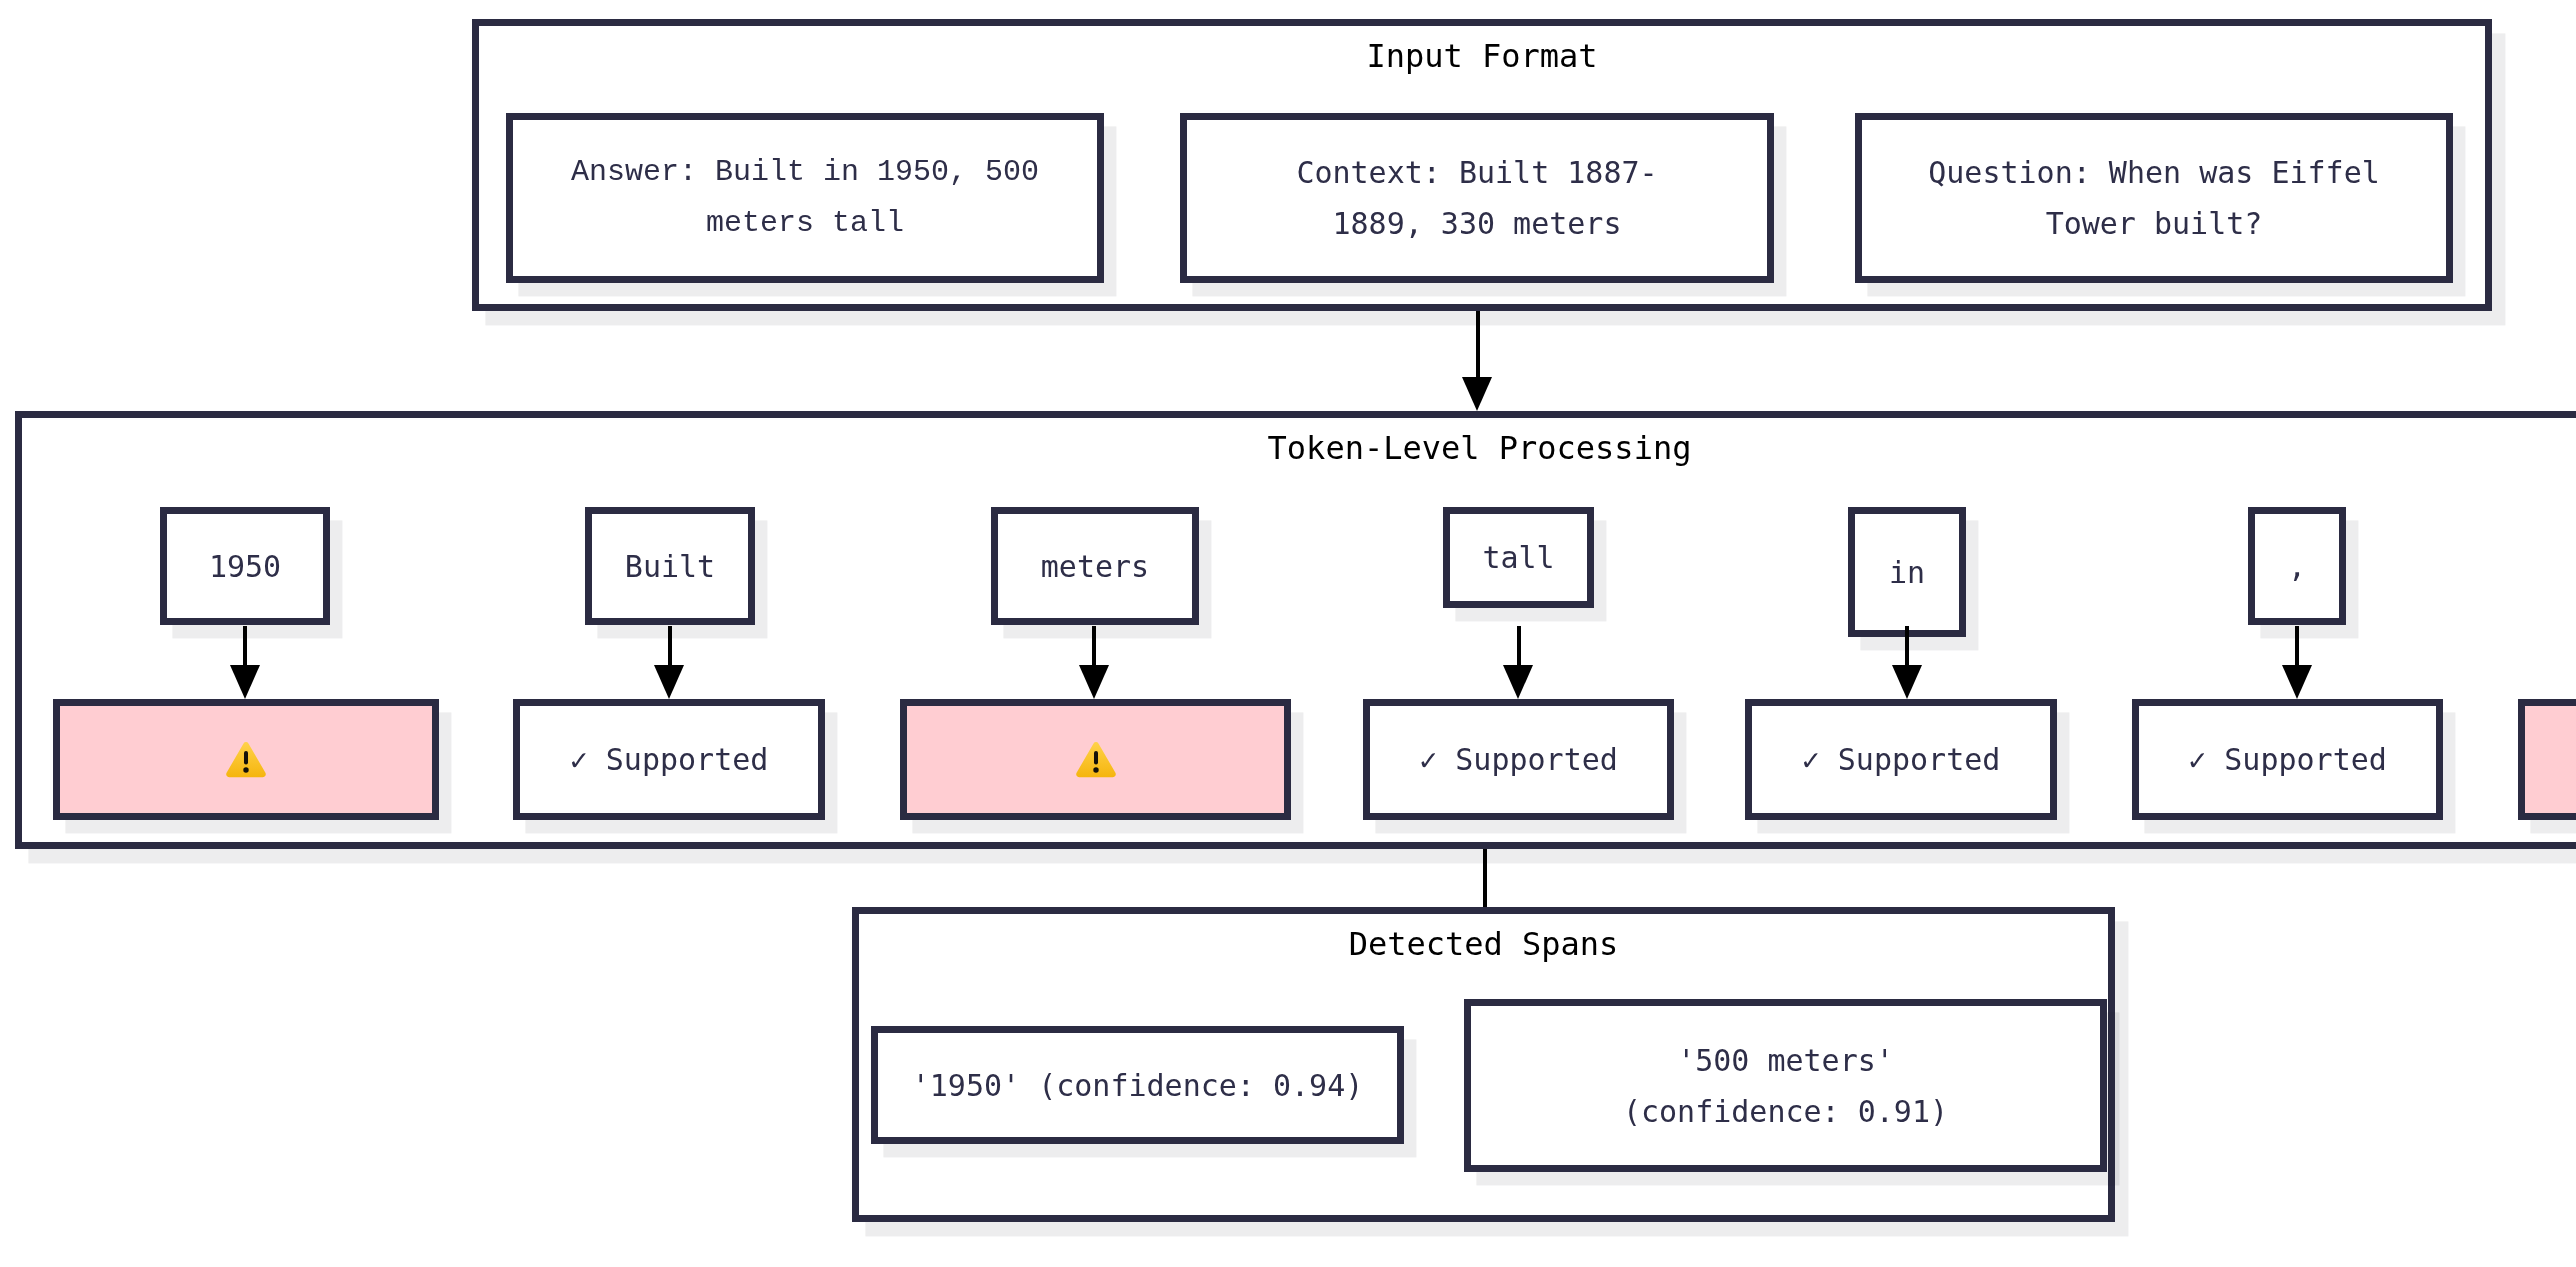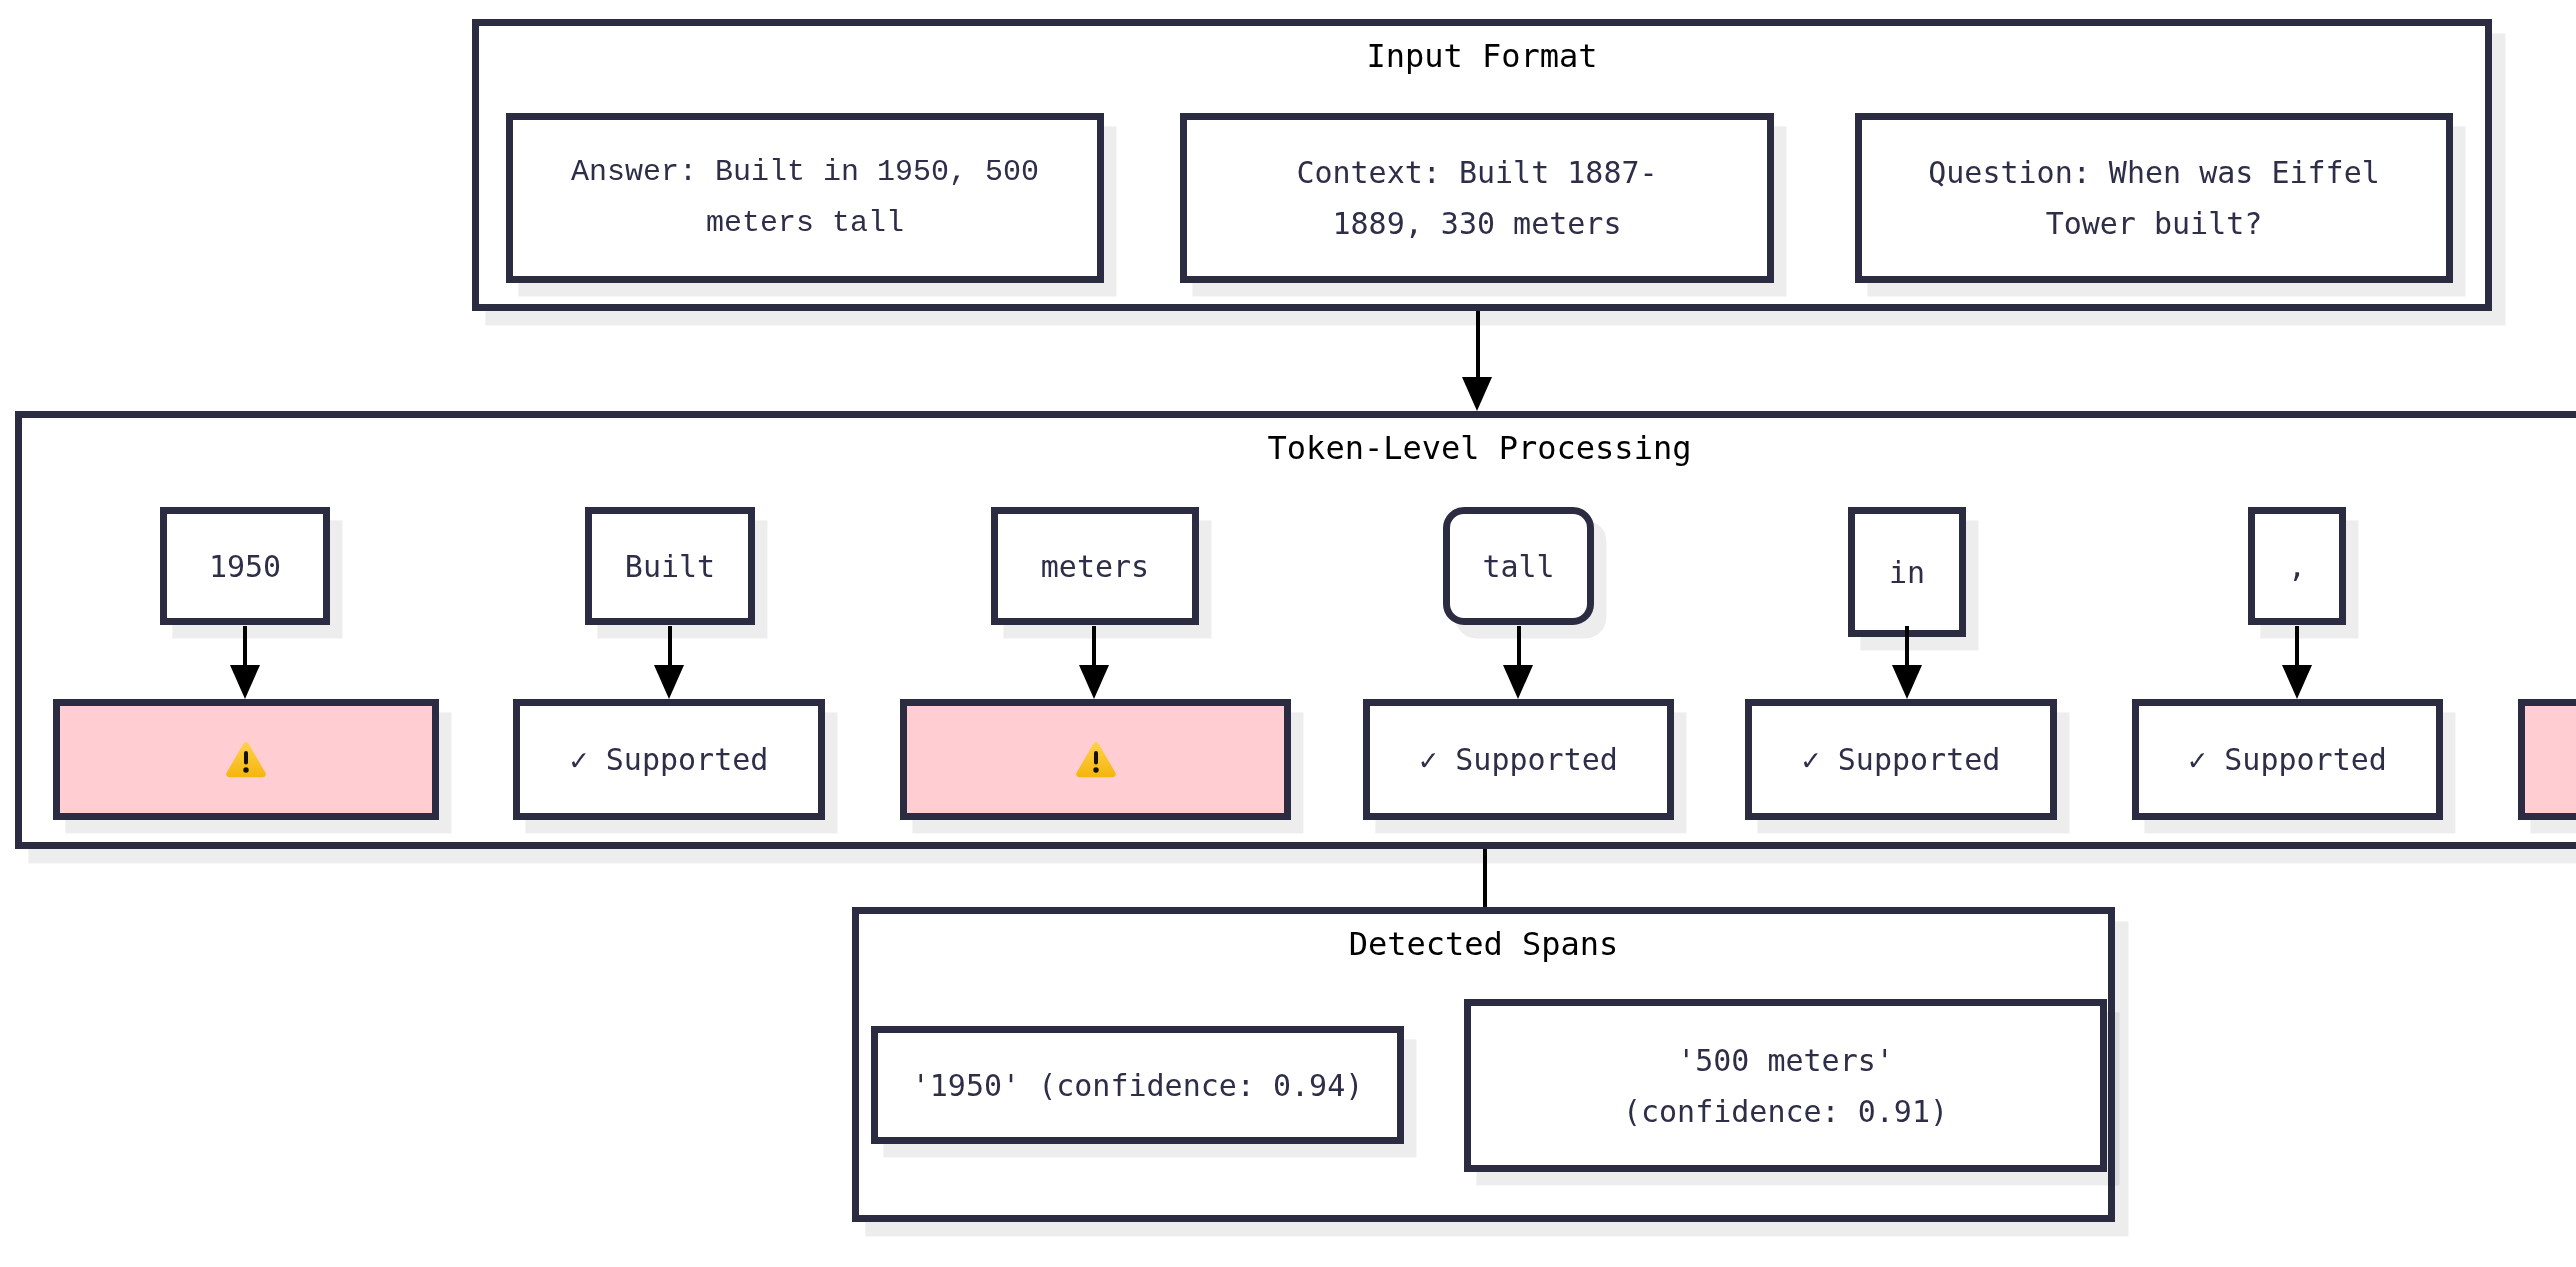--- a/index.html
+++ b/index.html
@@ -82,21 +82,21 @@
 
     <div class="node" style="left:138px;top:89px;width:170px;height:118px;">
       <span>1950</span>
     </div>
     <div class="node" style="left:969px;top:89px;width:208px;height:118px;">
       <span>meters</span>
     </div>
     <div class="node" style="left:563px;top:89px;width:170px;height:118px;">
       <span>Built</span>
     </div>
-    <div class="node" style="left:1421px;top:89px;width:151px;height:118px;border-radius:21px;">
+    <div class="node" style="left:1421px;top:89px;width:151px;height:101px;">
       <span>tall</span>
     </div>
     <div class="node" style="left:1826px;top:89px;width:118px;height:130px;">
       <span>in</span>
     </div>
     <div class="node" style="left:2226px;top:89px;width:98px;height:118px;">
       <span>,</span>
     </div>
 
     <div class="vline" style="left:221px;top:208px;height:41px;"></div>

